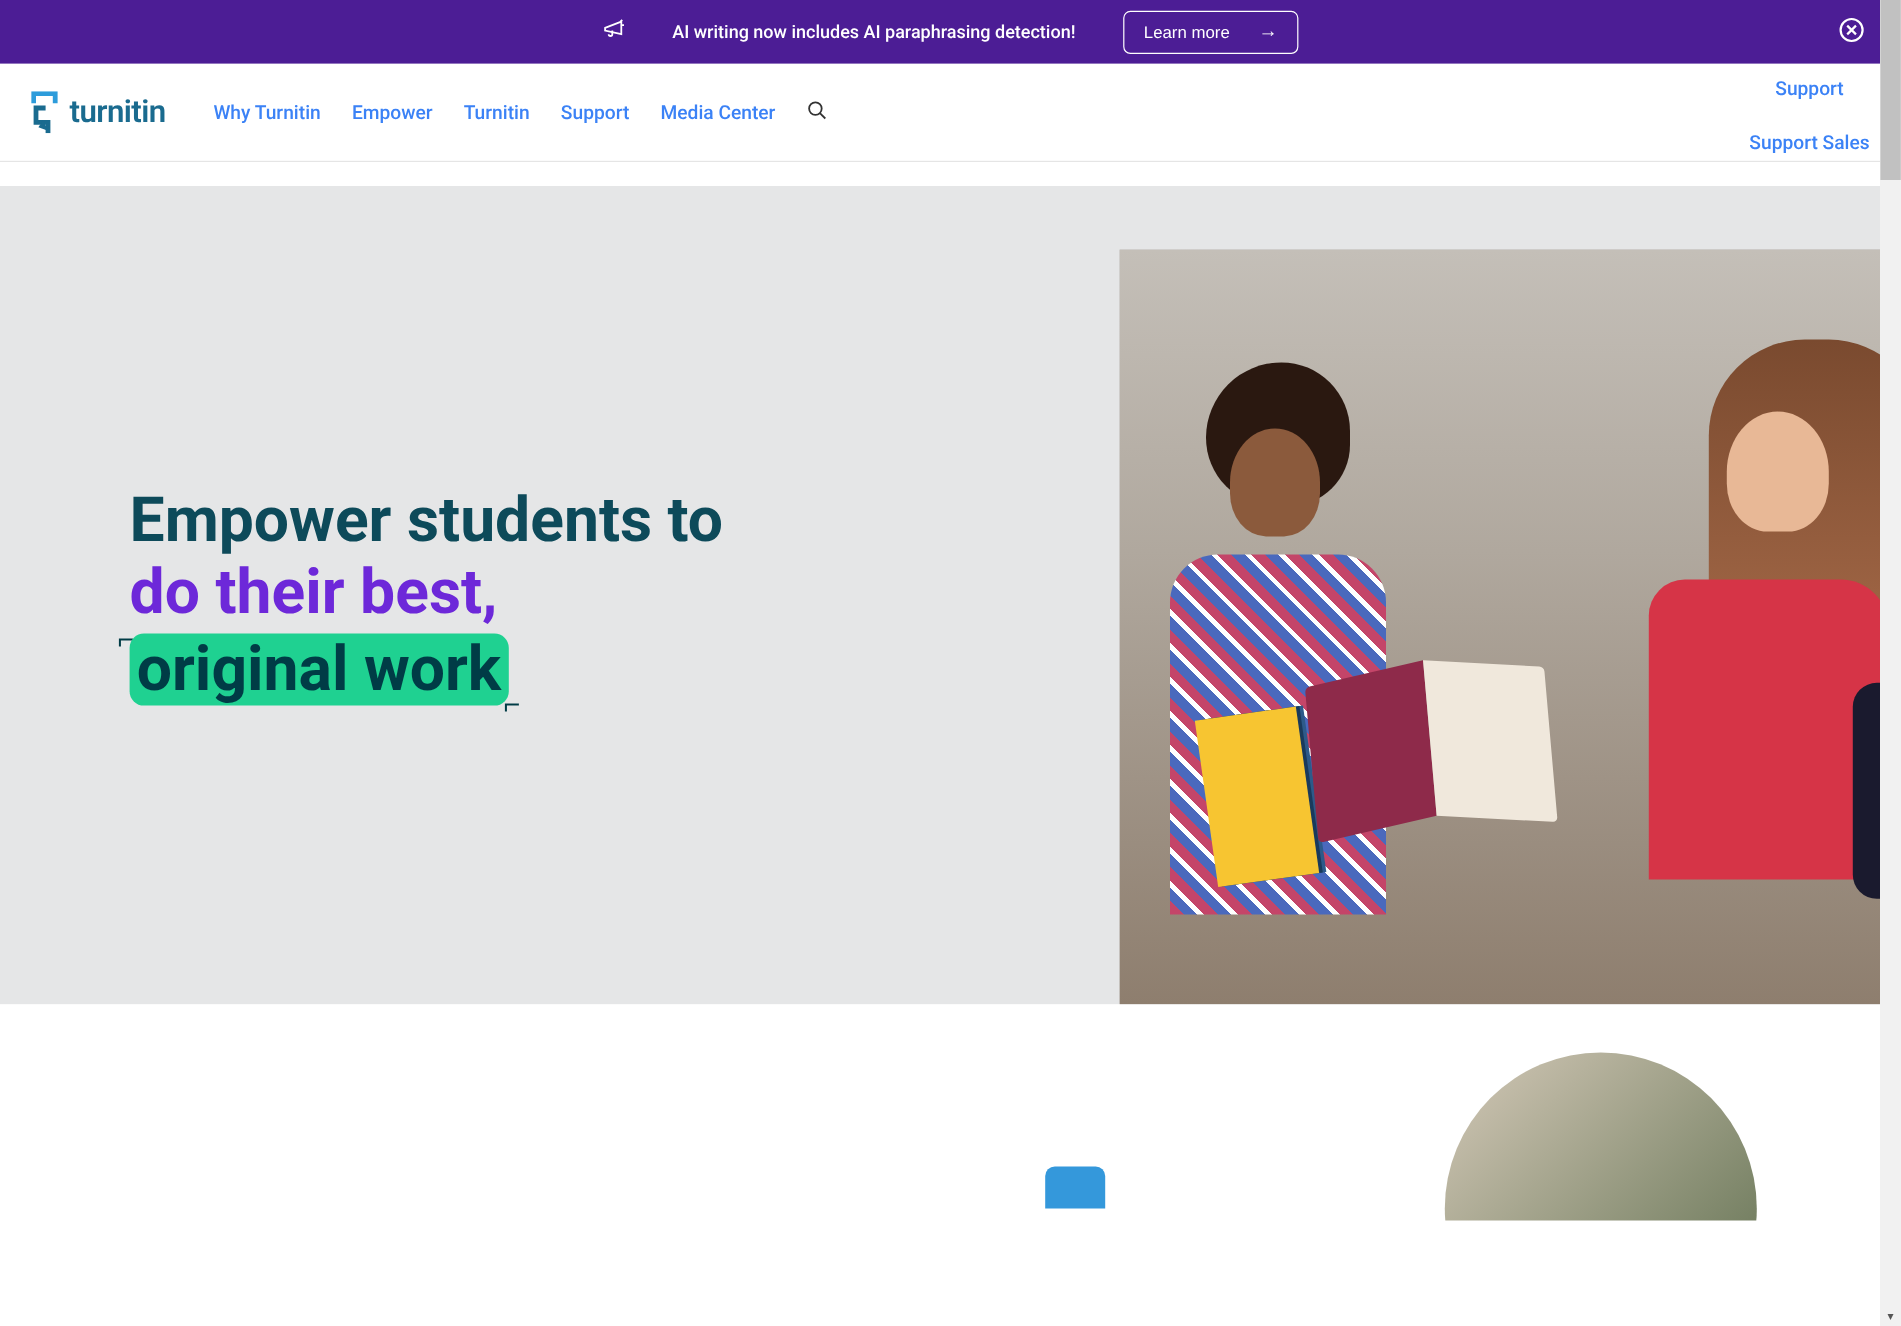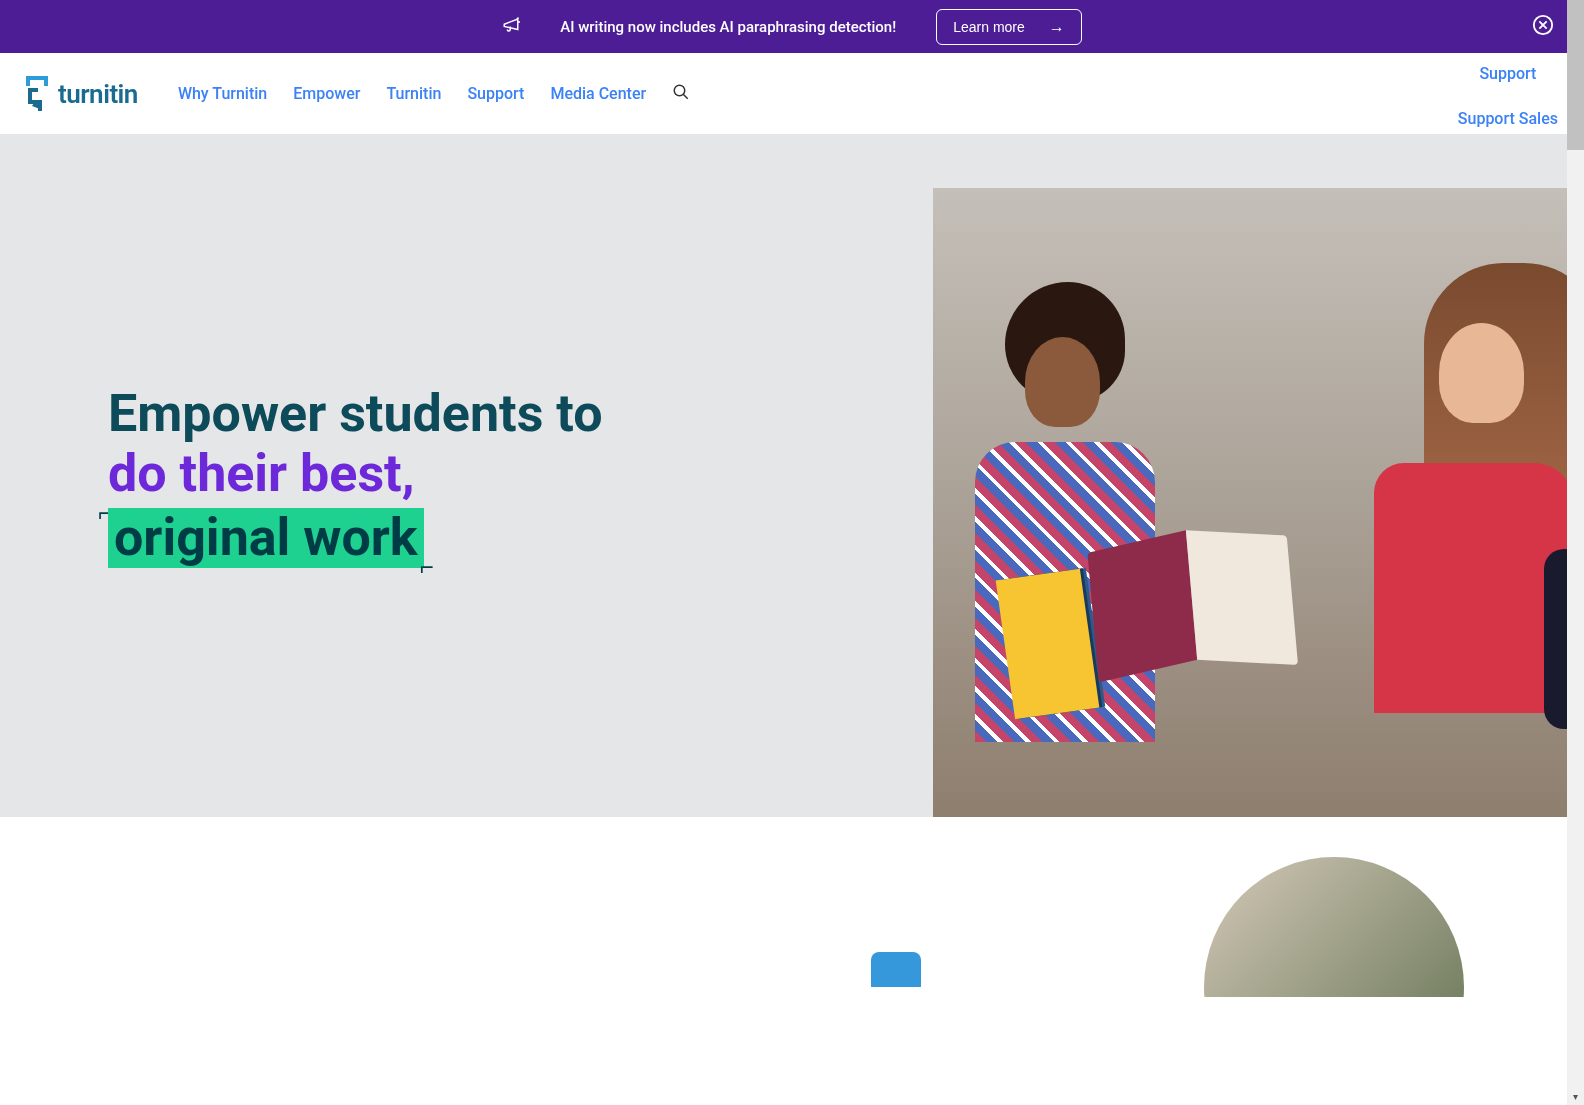--- a/index.html
+++ b/index.html
@@ -145,20 +145,21 @@
       width: 20px;
       height: 20px;
     }
     
     
     .hero {
       background: #e5e6e7;
       display: flex;
       min-height: 682px;
       position: relative;
+      margin-top: 20px;
     }
     
     .hero-left {
       flex: 1;
       display: flex;
       align-items: center;
       padding-left: 108px;
       padding-right: 40px;
     }
     
@@ -183,20 +184,21 @@
       position: relative;
       margin-top: 4px;
     }
     
     .highlight-text {
       background: #1fd191;
       color: #003c46;
       padding: 0 6px;
       display: inline-block;
       position: relative;
+      border-radius: 12px;
     }
     
     .corner-bracket {
       position: absolute;
       font-size: 24px;
       color: #003c46;
       font-weight: 300;
     }
     
     .corner-tl {

